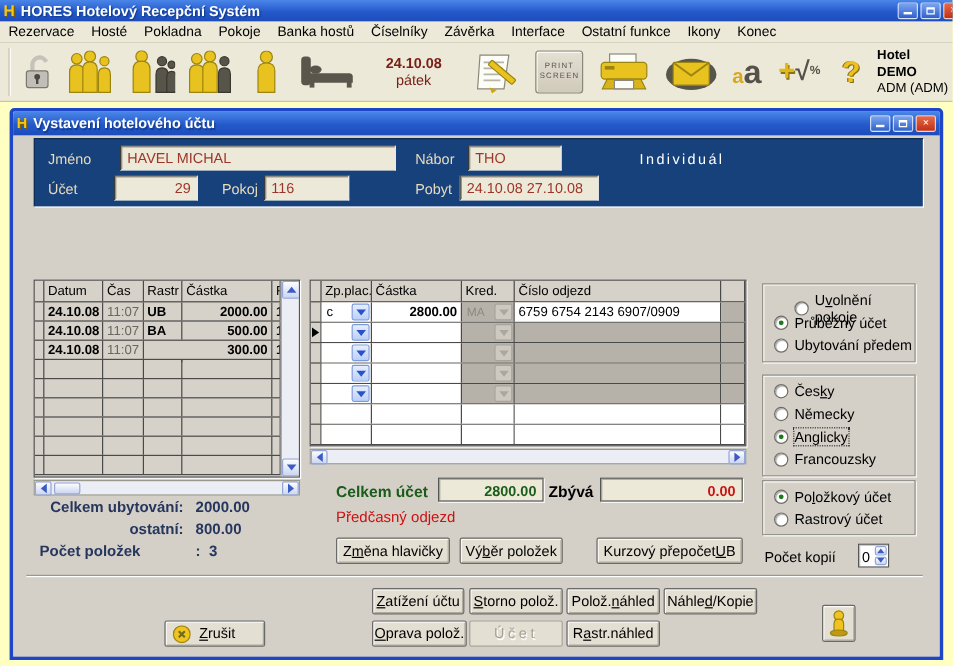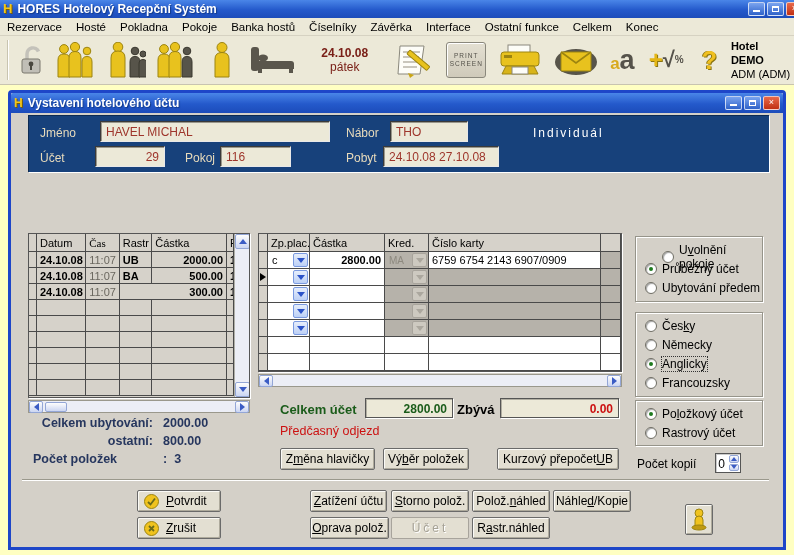--- a/index.html
+++ b/index.html
@@ -158,21 +158,21 @@
   <div class="menubar">
     <span>Rezervace</span>
     <span>Hosté</span>
     <span>Pokladna</span>
     <span>Pokoje</span>
     <span>Banka hostů</span>
     <span>Číselníky</span>
     <span>Závěrka</span>
     <span>Interface</span>
     <span>Ostatní funkce</span>
-    <span>Celkem</span>
+    <span>Ikony</span>
     <span>Konec</span>
   </div>
 
   <div class="toolbar">
     <div class="tsep"></div>
     <div class="ticon" style="margin:0 6px;">
       <svg width="26" height="32" viewBox="0 0 26 32">
         <path d="M8 16 V10 a6 6 0 0 1 11.5-2.5" fill="none" stroke="#c4c2ba" stroke-width="3.5"></path>
         <rect x="3" y="15" width="18" height="14" rx="2" fill="#c0beb6" stroke="#7a786e"></rect>
         <circle cx="12" cy="20" r="2.4" fill="#4a4840"></circle>
@@ -296,21 +296,21 @@
         <div class="fld" style="left:192px; top:31px; width:71px;">116</div>
         <span class="lbl" style="left:318px; top:36px;">Pobyt</span>
         <div class="fld" style="left:355px; top:31px; width:116px;">24.10.08 27.10.08</div>
       </div>
 
       <div class="grid" style="left:17px; top:120px; width:222px; height:165px;">
         <div style="position:absolute; left:0; top:0; right:15px; bottom:0;">
           <div class="grow ghead">
             <div style="width:8px;"></div>
             <div style="width:50px;">Datum</div>
-            <div style="width:34px;font-family:Liberation Serif, serif;">Čas</div>
+            <div style="width:34px;">Čas</div>
             <div style="width:33px;">Rastr</div>
             <div style="width:76px;">Částka</div>
             <div style="flex:1;">F</div>
           </div>
           <div class="grow" style="height:16px;">
             <div style="width:8px;"></div>
             <div class="b" style="width:50px;">24.10.08</div>
             <div class="gray" style="width:34px;">11:07</div>
             <div class="b" style="width:33px;">UB</div>
             <div class="b num" style="width:76px;">2000.00</div>
@@ -399,21 +399,21 @@
             <div class="tri-rt"></div>
           </div>
       </div>
 
       <div class="grid" style="left:247px; top:120px; width:364px; height:139px;">
         <div class="grow ghead">
           <div style="width:9px;"></div>
           <div style="width:42px;">Zp.plac.</div>
           <div style="width:75px;">Částka</div>
           <div style="width:44px;">Kred.</div>
-          <div style="width:172px;">Číslo karty</div>
+          <div style="width:172px;">Číslo odjezd</div>
           <div style="flex:1;"></div>
         </div>
         <div class="grow" style="height:17px;">
           <div style="width:9px;"></div>
           <div class="wcell cell-combo" style="width:42px;">
               <span>c</span>
               <span class="combo-btn">
                 <span class="tri"></span>
               </span>
             </div>
@@ -595,27 +595,20 @@
         <span class="r">Celkem ubytování:</span>
         <span class="v">2000.00</span>
         <span class="r">ostatní:</span>
         <span class="v">800.00</span>
         <span style="text-align:left;">Počet položek</span>
         <span class="v"><span>:</span>&nbsp;&nbsp;<span>3</span></span>
       </div>
 
       <div class="groove" style="left:11px; top:366px; width:747px;"></div>
 
-      <button class="btn" style="left:126px; top:377px; width:84px; height:22px; justify-content:flex-start; padding-left:6px; gap:7px;">
-        <svg width="15" height="15" viewBox="0 0 15 15">
-            <circle cx="7.5" cy="7.5" r="7" fill="#f0c31e" stroke="#9c8410"></circle>
-            <path d="M4 8 l2.5 2.5 L11 4.5" fill="none" stroke="#6b6b1a" stroke-width="1.8"></path>
-          </svg>
-        <span><u>P</u>otvrdit</span>
-      </button>
       <button class="btn" style="left:126px; top:404px; width:84px; height:22px; justify-content:flex-start; padding-left:6px; gap:7px;">
         <svg width="15" height="15" viewBox="0 0 15 15">
             <circle cx="7.5" cy="7.5" r="7" fill="#f0c31e" stroke="#9c8410"></circle>
             <path d="M5 5 l5 5 M10 5 l-5 5" fill="none" stroke="#6b6b1a" stroke-width="1.8"></path>
           </svg>
         <span><u>Z</u>rušit</span>
       </button>
 
       <button class="btn" style="left:299px; top:377px; width:77px; height:22px;"><u>Z</u>atížení účtu</button>
       <button class="btn" style="left:380px; top:377px; width:78px; height:22px;"><u>S</u>torno polož.</button>

